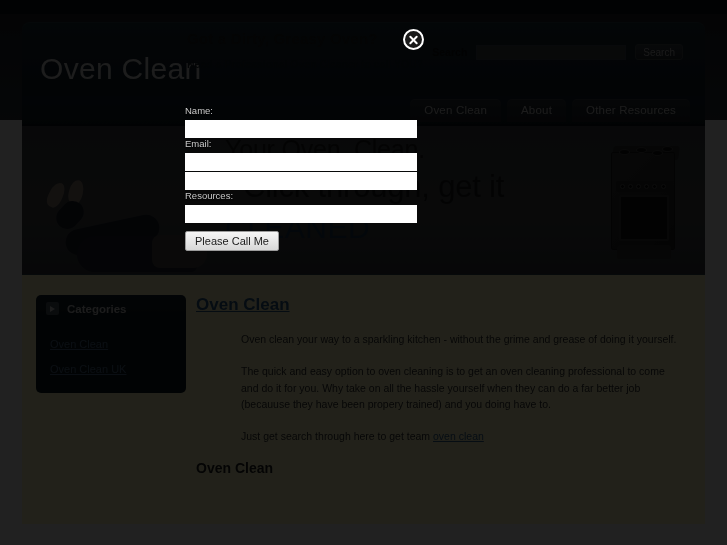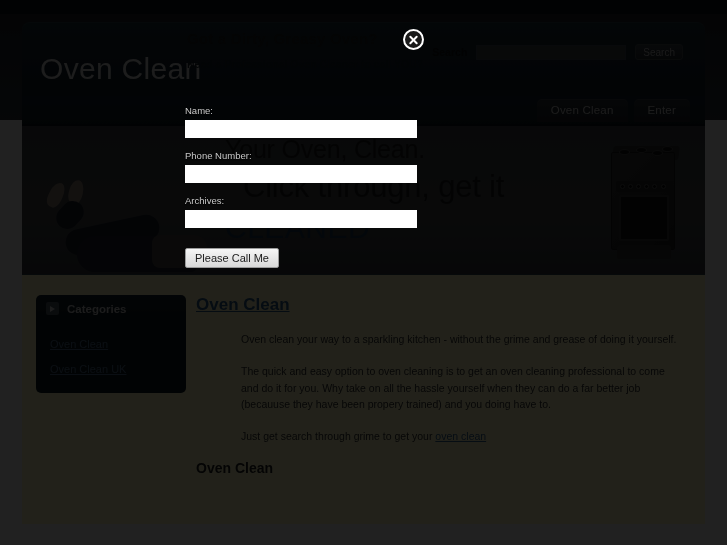--- a/index.html
+++ b/index.html
@@ -198,21 +198,21 @@
   
   #overlay {
     position:absolute; inset:0;
     background:rgba(0,0,0,.55);
     pointer-events:none;
   }
   .modal {
     position:absolute; left:185px; top:95px; width:245px;
     padding:10px 0 0;
   }
-  .modal .row { margin-bottom:12px; }
+  .modal .row { margin-bottom:0; }
   .modal label {
     display:block; font-size:9.5px; color:#c9c9c9; margin-bottom:3px;
     text-shadow:0 1px 1px #000;
   }
   .modal input.txt {
     width:232px; height:18px; background:#fff; border:1px solid #fff;
     font-size:11px; padding:0 4px;
     font-family:"Liberation Sans", sans-serif;
   }
   .modal .submit {
@@ -253,21 +253,22 @@
       <div class="searchbar">
         <span class="lbl">Search</span>
         <input class="sinput" type="text" placeholder="" style="">
         <button class="sbtn">Search</button>
       </div>
     </div>
 
     <div class="navbar">
       <div class="navtabs">
         <div class="navtab">Oven Clean</div>
-        <div class="navtab">Enter</div>
+        <div class="navtab">About</div>
+        <div class="navtab">Other Resources</div>
       </div>
     </div>
 
     <div class="hero">
       <div class="hero-person">
         <div class="foot f1"></div>
         <div class="foot f2"></div>
         <div class="leg l2"></div>
         <div class="leg l1"></div>
         <div class="body"></div>
@@ -313,40 +314,43 @@
         <div class="widget-body">
           <a>Oven Clean</a>
           <a>Oven Clean UK</a>
         </div>
       </div>
 
       <div class="main">
         <h1>Oven Clean</h1>
         <p>Oven clean your way to a sparkling kitchen - without the grime and grease of doing it yourself.</p>
         <p>The quick and easy option to oven cleaning is to get an oven cleaning professional to come and do it for you. Why take on all the hassle yourself when they can do a far better job (becauuse they have been propery trained) and you doing have to.</p>
-        <p><span>Just get search through grime to get your </span><a>oven clean</a></p>
+        <p><span>Just get search through here to get team </span><a>oven clean</a></p>
         <h2>Oven Clean</h2>
       </div>
 
 
     </div>
   </div>
 </div>
 
 <div id="overlay"></div>
 
 <div class="close-btn"></div>
 
 <div class="modal">
   <div class="row">
     <label>Name:</label>
     <input class="txt" type="text" placeholder="" style="">
   </div>
   <div class="row">
-    <label>Phone Number:</label>
+    <label>Email:</label>
     <input class="txt" type="text" placeholder="" style="">
   </div>
   <div class="row">
-    <label>Archives:</label>
+    <input class="txt" type="text" placeholder="" style="">
+  </div>
+  <div class="row">
+    <label>Resources:</label>
     <input class="txt" type="text" placeholder="" style="">
   </div>
   <button class="submit">Please Call Me</button>
 </div>
 
 </body></html>

